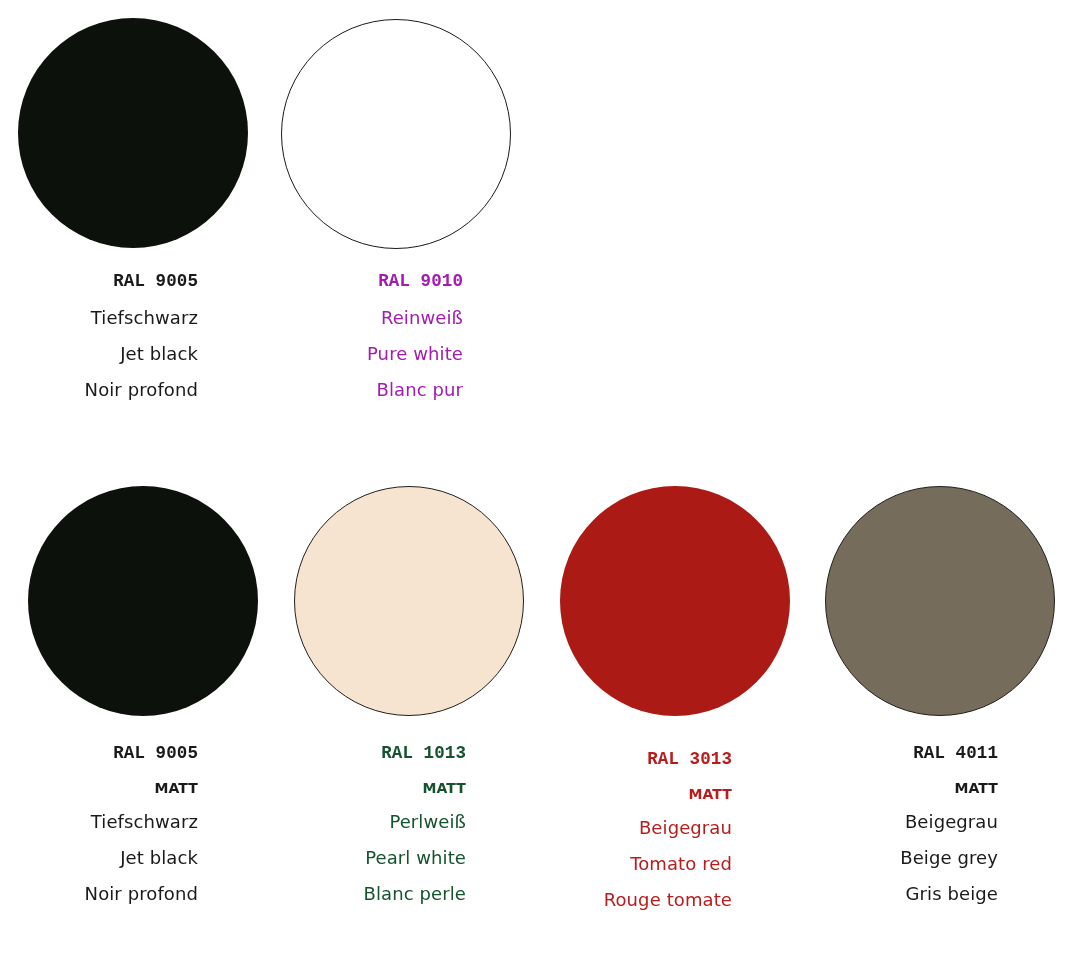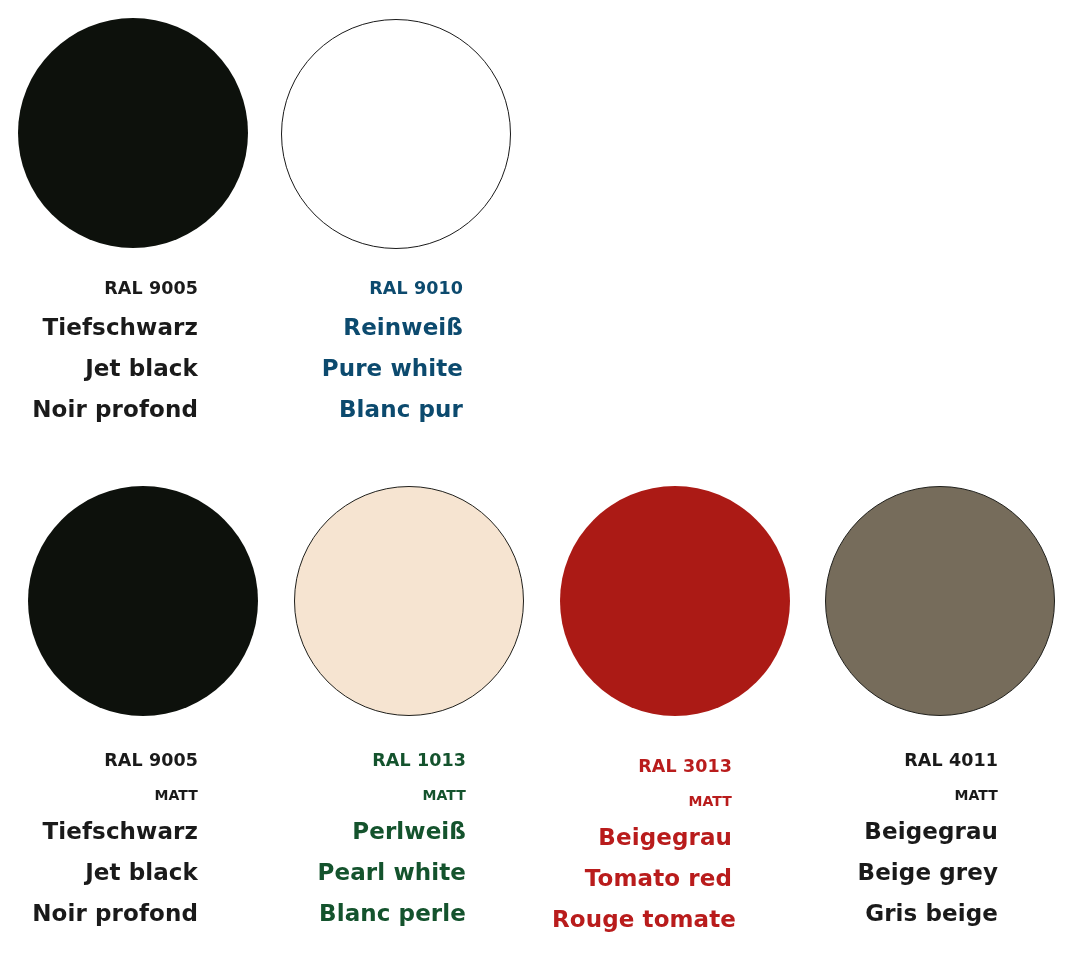--- a/index.html
+++ b/index.html
@@ -45,29 +45,29 @@
     white-space: nowrap;
   }
   .cap-finish {
     font-weight: 700;
     font-size: 14px;
     line-height: 1;
     letter-spacing: 0.1px;
     white-space: nowrap;
   }
   .cap-name {
-    font-weight: 700;
-    font-size: 23px;
+    font-weight: 400;
+    font-size: 18px;
     line-height: 1;
     letter-spacing: 0.1px;
     white-space: nowrap;
   }
 
   
-  .cap-code   { margin-top: 12px; }
+  .cap-code   { margin-top: 5px; font-family: Liberation Mono, monospace; }
   .cap-finish { margin-top: 18px; }
   .cap-name   { margin-top: 18px; }
   .cap-name.first-name { margin-top: 18px; }
 </style>
 </head>
 <body>
 
 <div id="sheet">
 
   <div>
@@ -77,21 +77,21 @@
       <div class="swatch-caption" style="position: absolute; left: 0px; top: 250px; width: 180px; color: rgb(26, 26, 26);">
         <div class="cap-code">RAL 9005</div>
         <div class="cap-name first-name">Tiefschwarz</div>
         <div class="cap-name">Jet black</div>
         <div class="cap-name">Noir profond</div>
       </div>
     </div>
 
     <div class="swatch-group" style="left: 281px; top: 19px; width: 230px;">
       <div class="swatch-disc" style="width: 230px; height: 230px; background: rgb(255, 255, 255); border: 1.4px solid rgb(26, 26, 26);"></div>
-      <div class="swatch-caption" style="position: absolute; left: 2px; top: 249px; width: 180px; color: #0c4a6e;">
+      <div class="swatch-caption" style="position: absolute; left: 2px; top: 249px; width: 180px; color: #a21caf;">
         <div class="cap-code">RAL 9010</div>
         <div class="cap-name first-name">Reinweiß</div>
         <div class="cap-name">Pure white</div>
         <div class="cap-name">Blanc pur</div>
       </div>
     </div>
 
   </div>
 
   <div>

